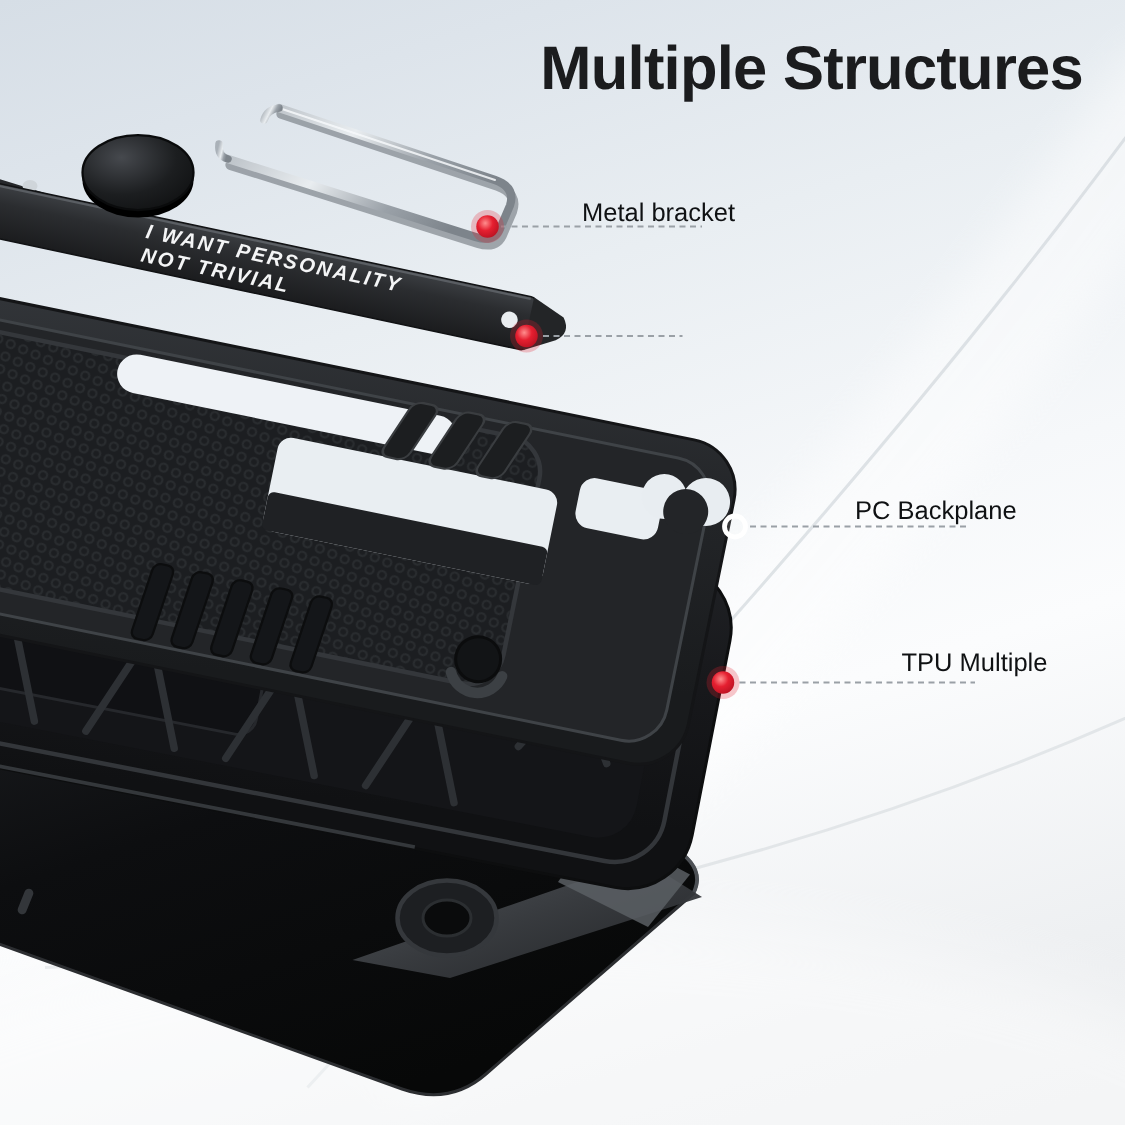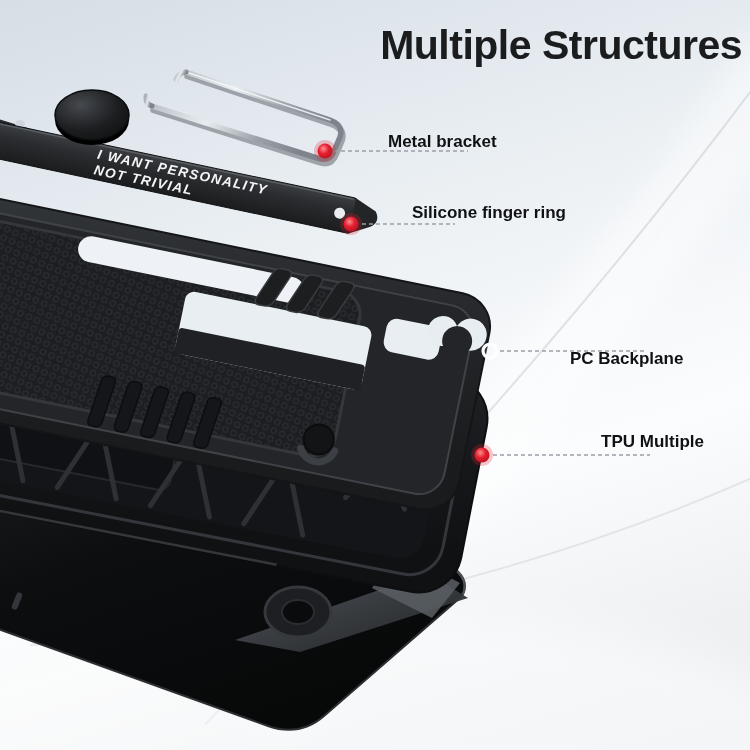--- a/index.html
+++ b/index.html
@@ -3,33 +3,33 @@
 <meta charset="utf-8">
 <style>
   html,body{margin:0;padding:0;}
   body{width:750px;height:750px;overflow:hidden;font-family:"Liberation Sans",sans-serif;}
   .stage{
     position:relative;width:750px;height:750px;overflow:hidden;
     background:linear-gradient(163deg,#d6dee6 0%,#dde4eb 12%,#e9eef2 30%,#f6f8fa 52%,#fbfcfd 64%,#eef0f2 86%,#e9ebed 100%);
   }
   svg.scene{position:absolute;left:0;top:0;}
   .hdr-title{
-    position:absolute;top:22px;right:8px;margin:0;
+    position:absolute;top:22px;right:28px;margin:0;
     font-size:41px;font-weight:800;letter-spacing:-0.5px;color:#1b1c1e;white-space:nowrap;
   }
   .hdr-sub{
     position:absolute;top:76px;right:21px;margin:0;
     font-size:20px;font-weight:400;color:#3f4448;white-space:nowrap;
   }
   .callout-label{
-    position:absolute;font-size:17px;font-weight:bold;color:#0f1113;white-space:nowrap;line-height:1;
+    position:absolute;font-size:17px;font-weight:normal;color:#0f1113;white-space:nowrap;line-height:1;
   }
   .lbl-metal{top:133px;left:388px;}
   .lbl-ring{top:204px;left:412px;}
-  .lbl-pc{top:350px;left:570px;}
+  .lbl-pc{top:332px;left:570px;}
   .lbl-tpu{top:433px;left:601px;}
 </style>
 </head>
 <body>
 
 <div class="stage">
 
   <svg class="scene" width="750" height="750" viewBox="0 0 750 750">
     <defs>
       <linearGradient id="phoneGrad" x1="0" y1="0" x2="0.6" y2="1">
@@ -184,17 +184,16 @@
       <circle cx="351" cy="224" r="7.5" fill="url(#redDotGrad)"></circle>
       <circle cx="490" cy="351" r="7" fill="rgba(255,255,255,0.15)" stroke="#ffffff" stroke-width="3.2"></circle>
       <circle cx="482" cy="455" r="11" fill="#e51f30" opacity="0.25"></circle>
       <circle cx="482" cy="455" r="7.5" fill="url(#redDotGrad)"></circle>
     </g>
   </svg>
 
   <h1 class="hdr-title">Multiple Structures</h1>
 
   <div class="callout-label lbl-metal">Metal bracket</div>
-  <div class="callout-label lbl-ring">Silicone finger ring</div>
   <div class="callout-label lbl-pc">PC Backplane</div>
   <div class="callout-label lbl-tpu">TPU Multiple</div>
 
 </div>
 
 </body></html>

